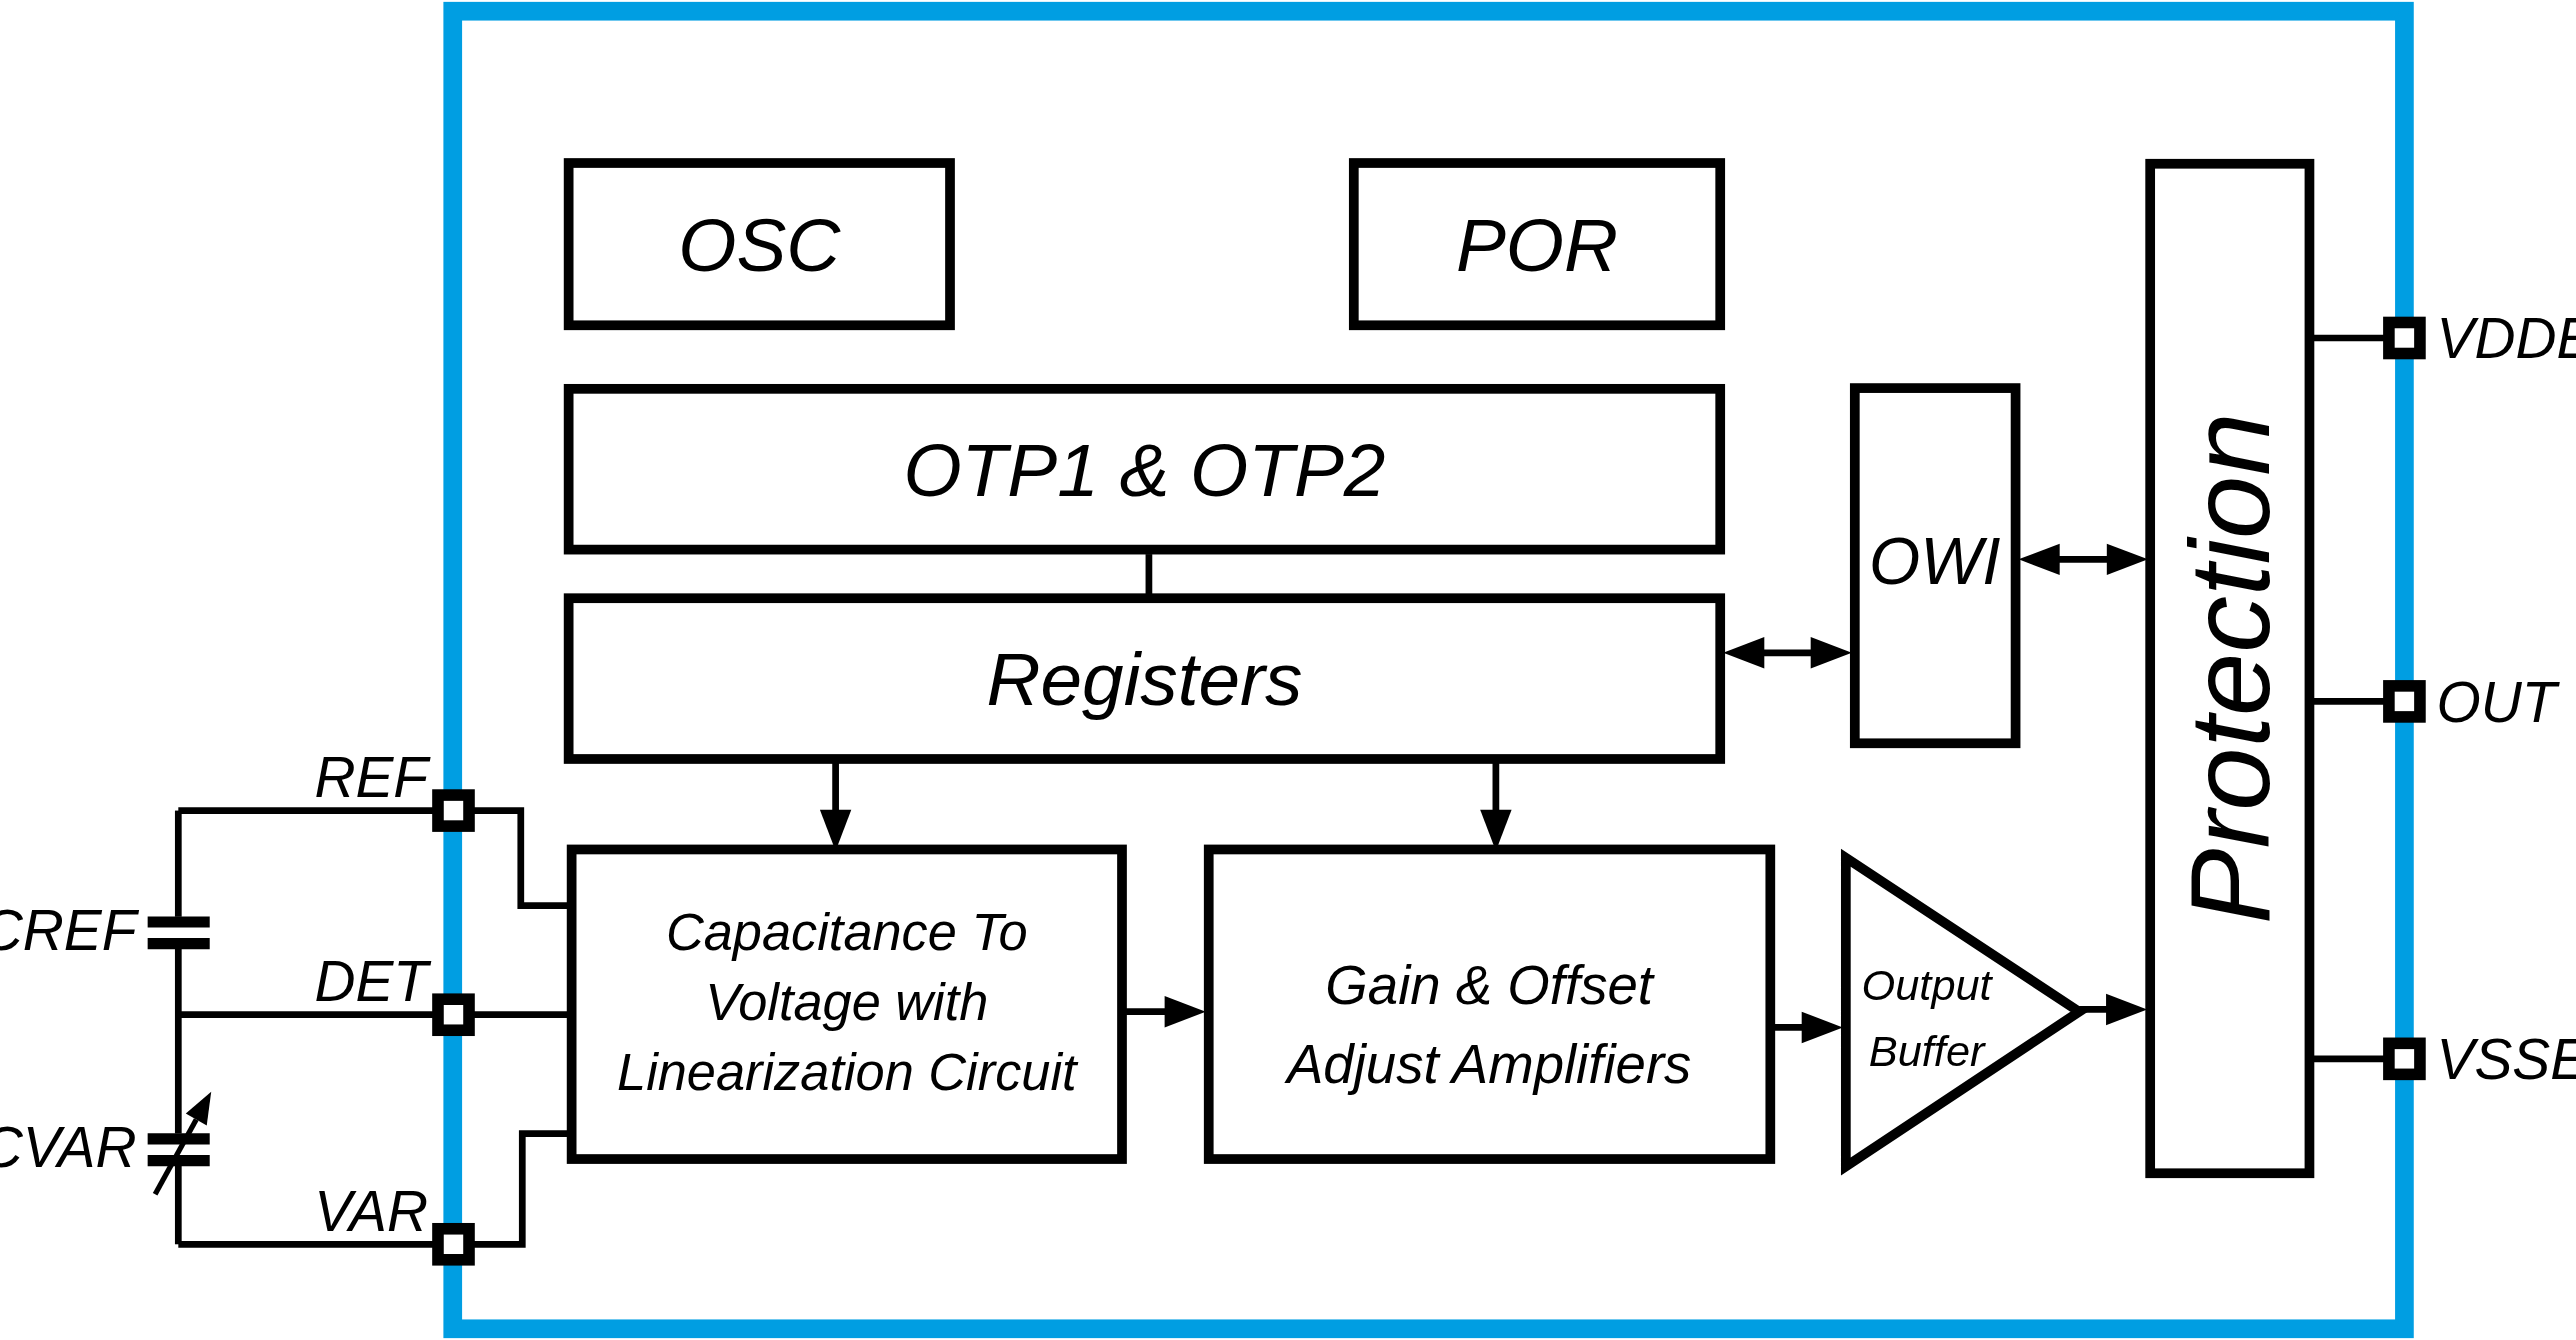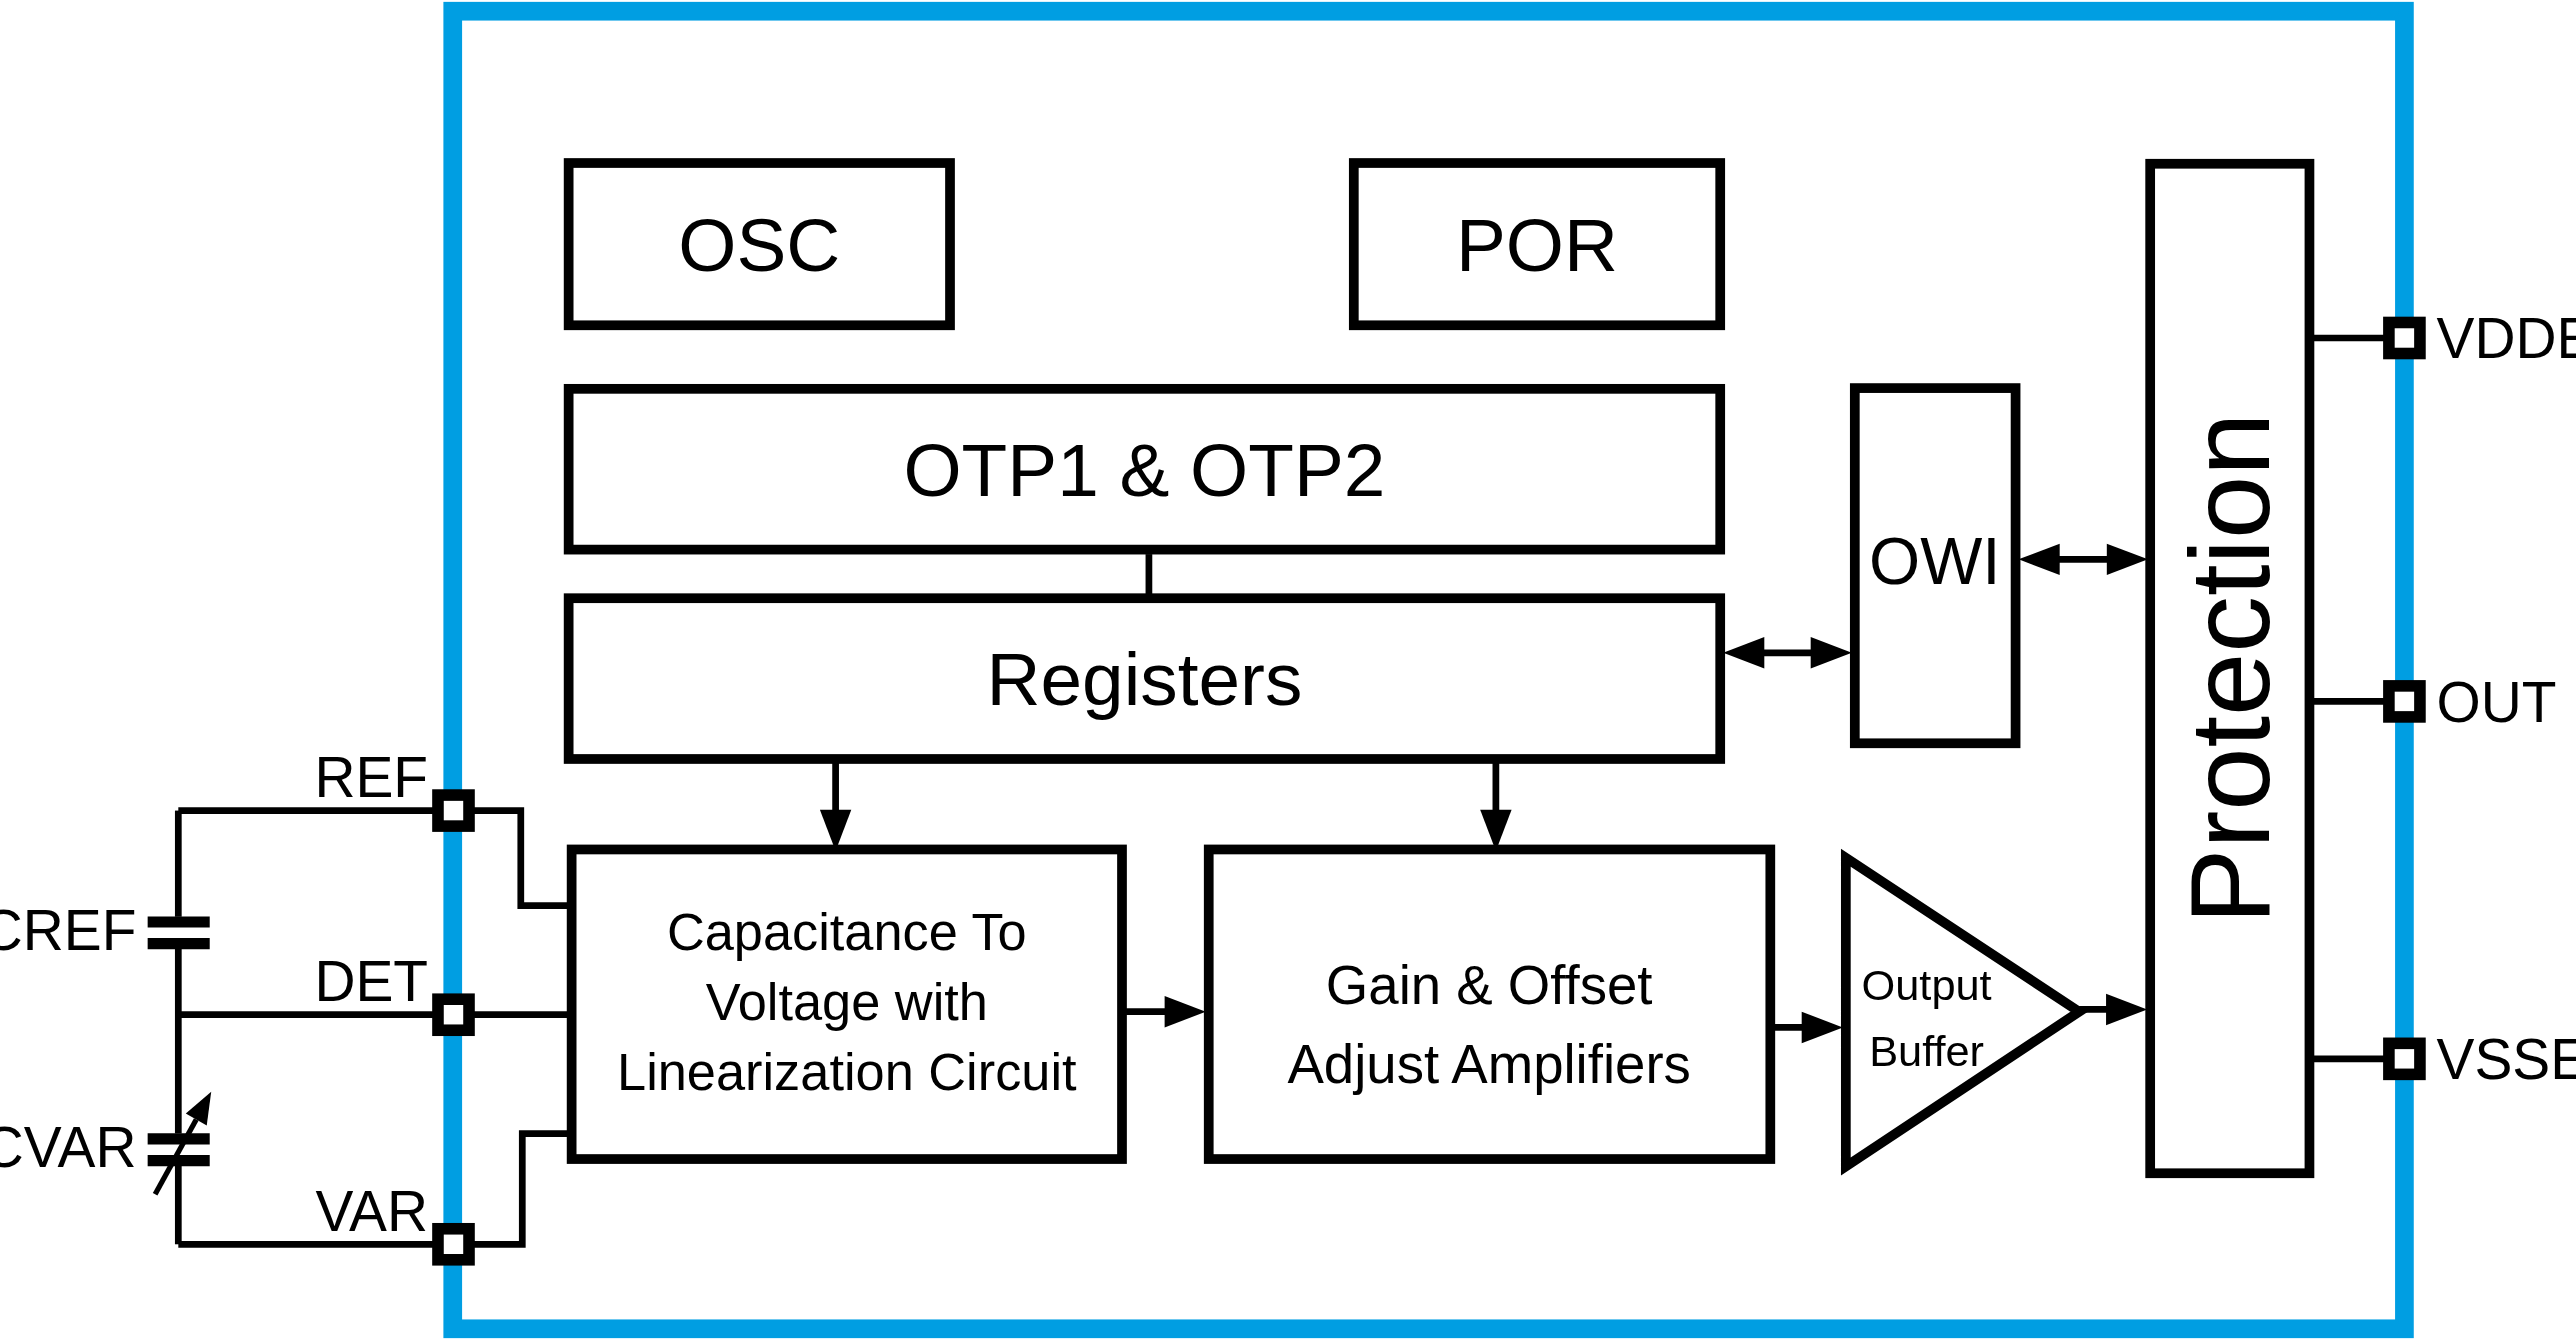--- a/index.html
+++ b/index.html
@@ -1,16 +1,16 @@
 <!DOCTYPE html>
 <html style="font-size:12px"><head>
 <meta charset="utf-8">
 <style>
   html, body { margin: 0; padding: 0; background: #ffffff; }
-  .diagram-wrap { width: 2576px; height: 1340px; }
+  .diagram-wrap { width: 2576px; height: 1340px; font-style: italic; }
   svg { display: block; }
   text {
     font-family: "Liberation Sans", "DejaVu Sans", sans-serif;
     fill: #000000;
     font-weight: 400;
   }
   .blk { fill: #ffffff; stroke: #000000; stroke-width: 13; }
   .wire { fill: none; stroke: #000000; stroke-width: 9; }
   .plate { fill: none; stroke: #000000; stroke-width: 15; }
   .head { fill: #000000; stroke: none; }

